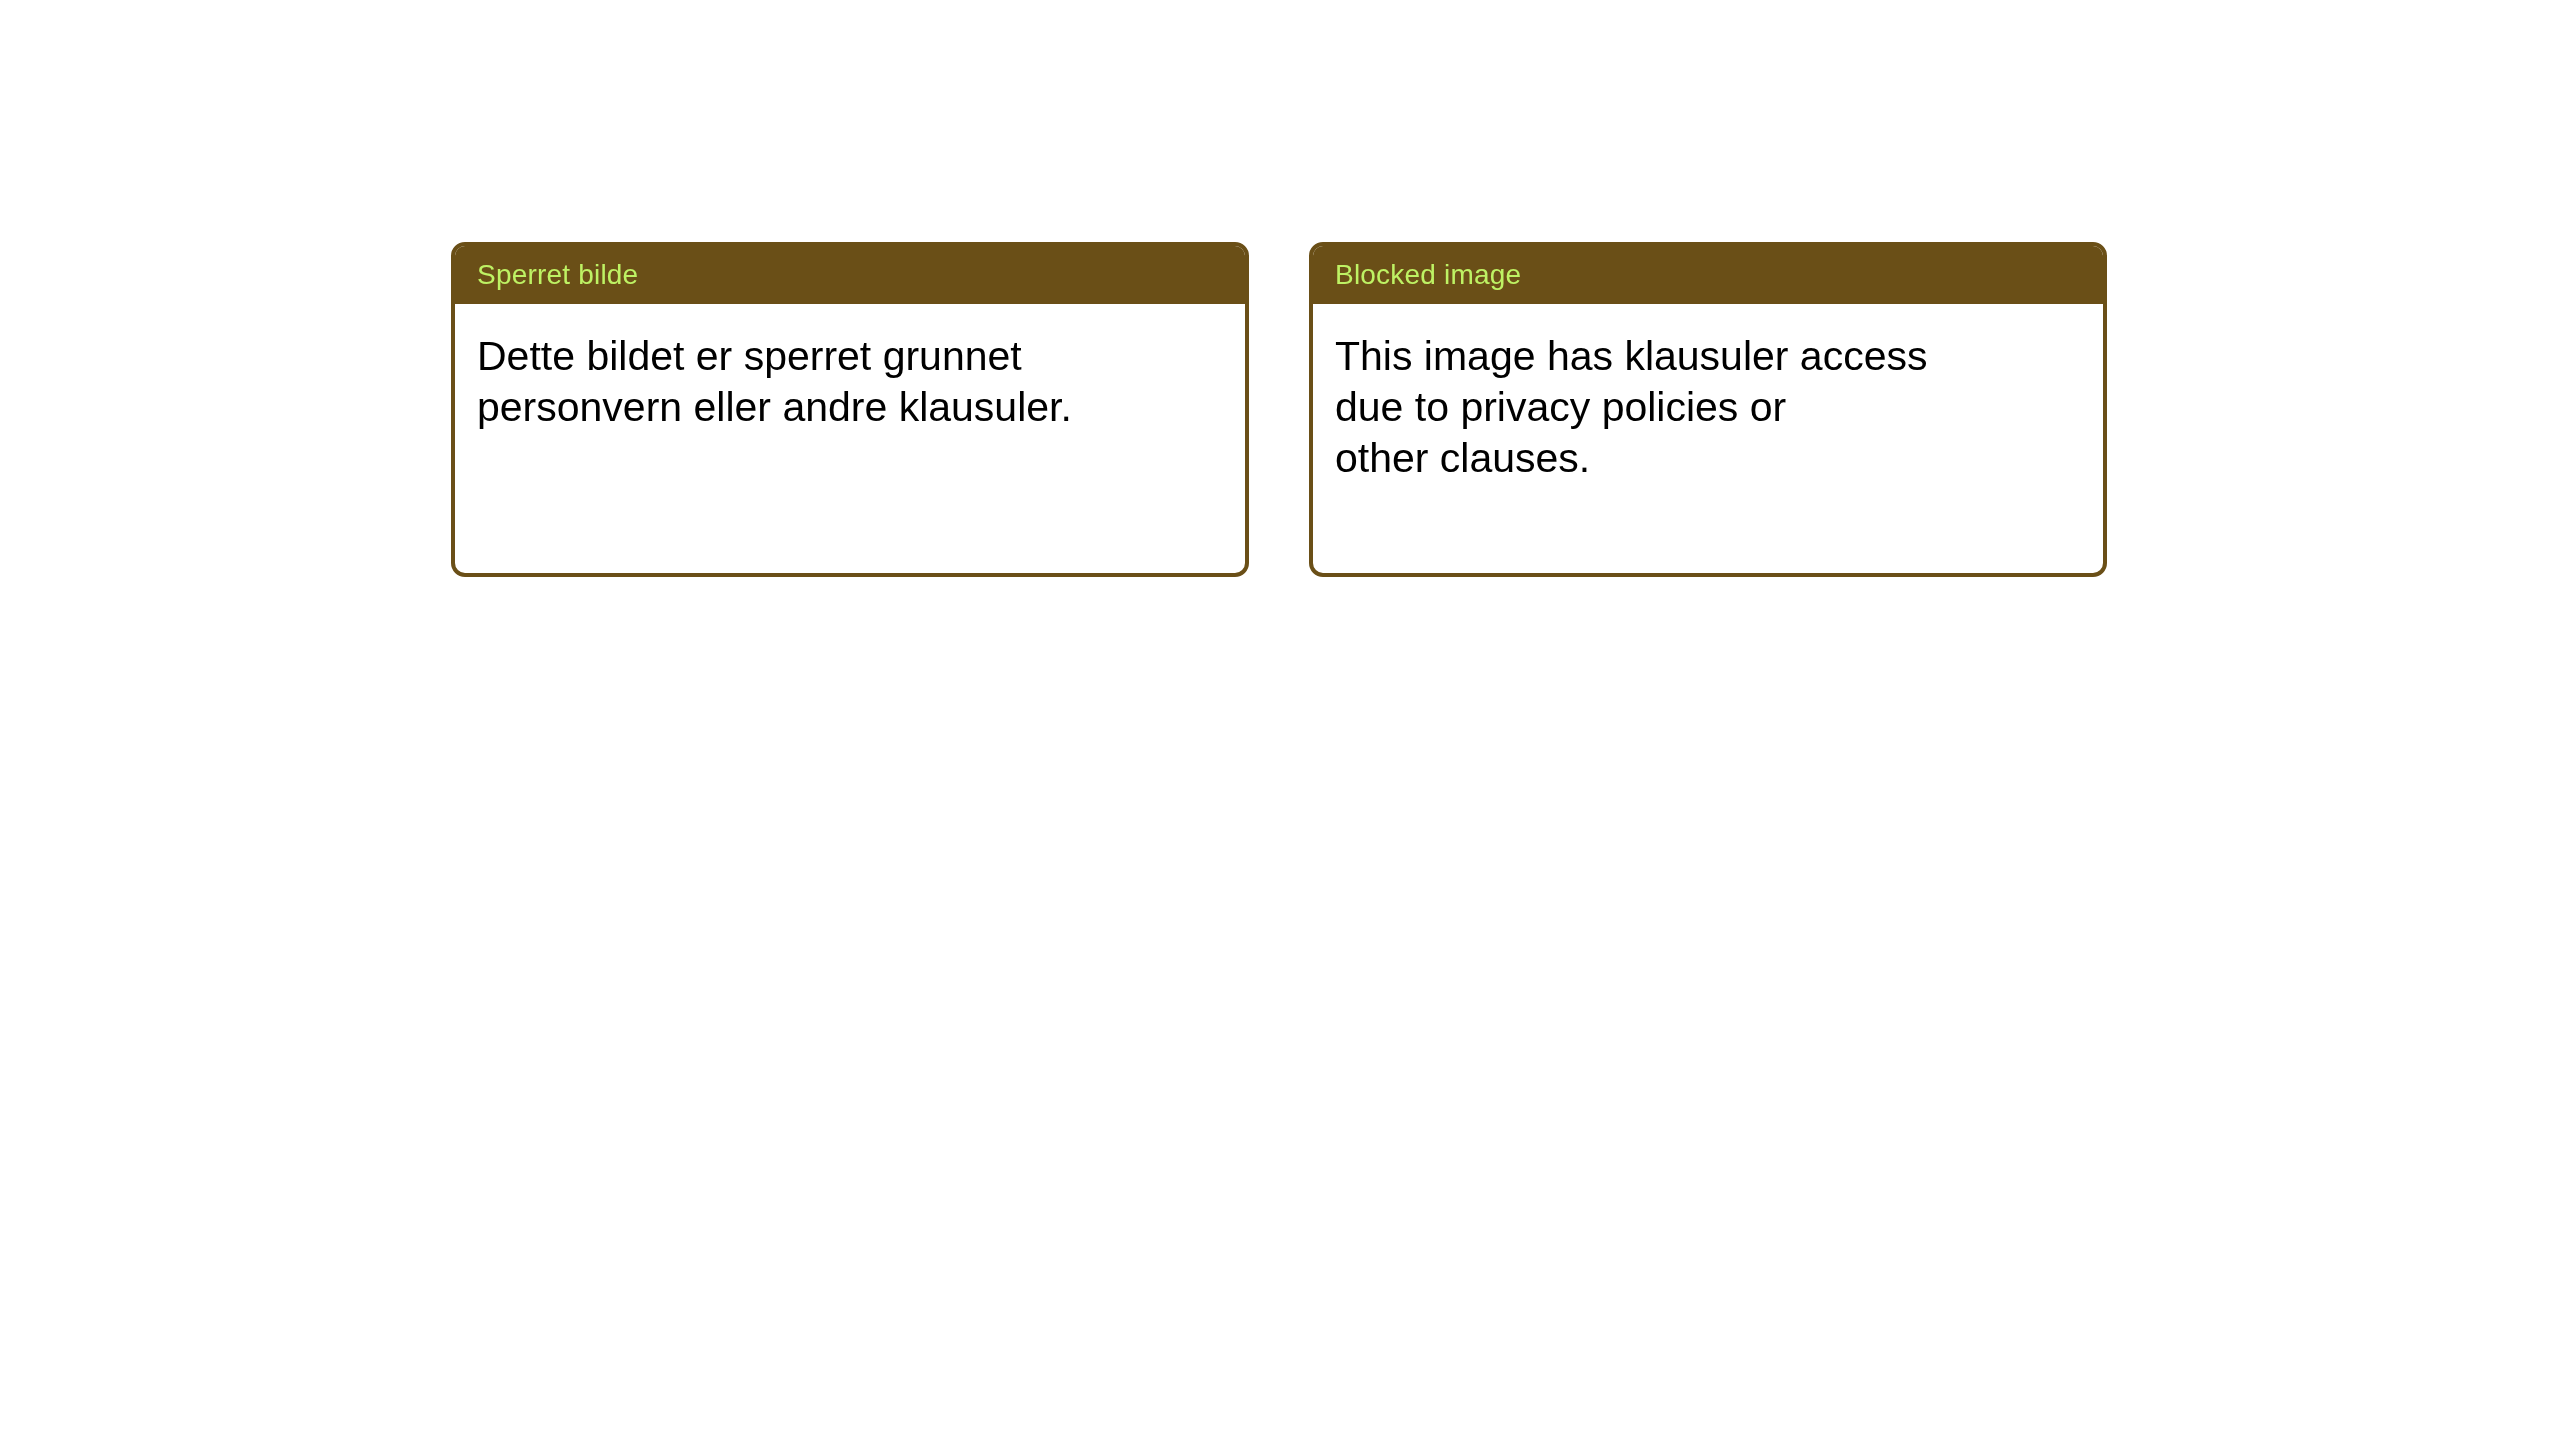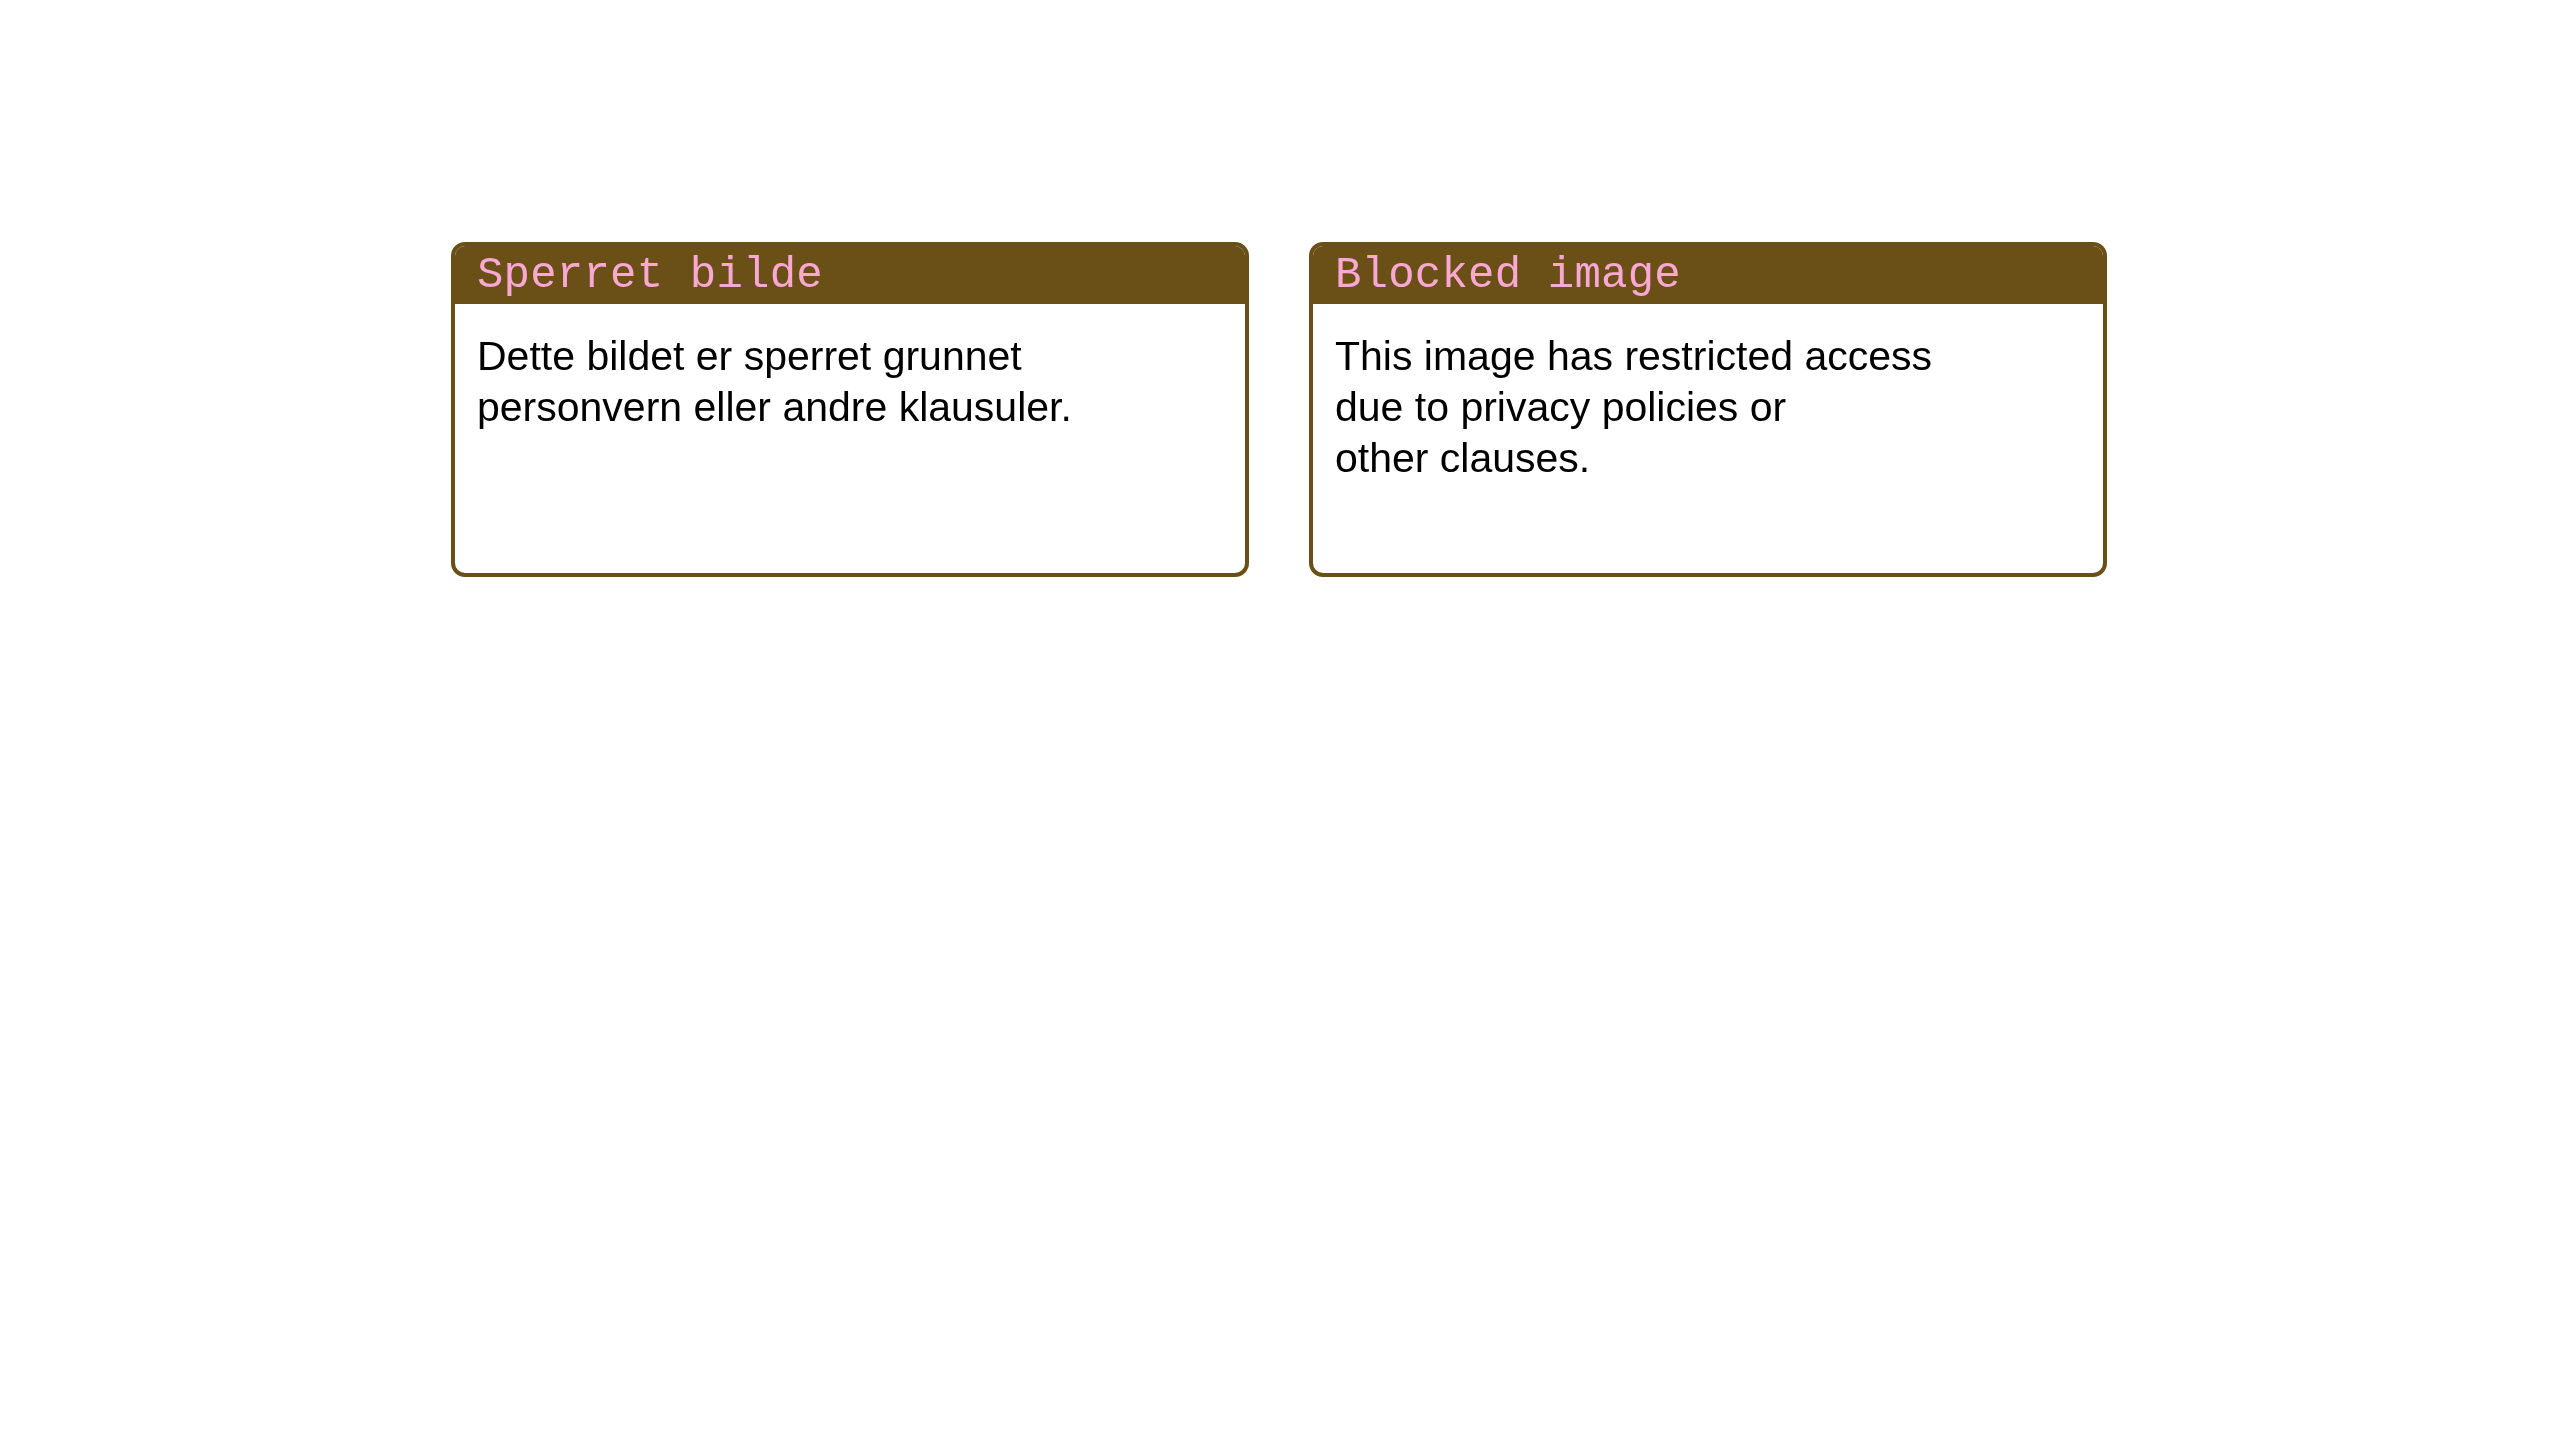--- a/index.html
+++ b/index.html
@@ -28,26 +28,25 @@
   .card.card-left  { left: 451px; }
   .card.card-right { left: 1309px; border-radius: 14px; }
   .card-header {
     background: #6a4f17;
     height: 58px;
     display: flex;
     align-items: center;
     padding-left: 22px;
   }
   .card-title {
-    color: #f9a8d4;
-    font-size: 44px;
+    color: #bef264;
+    font-size: 28px;
     line-height: 1;
     letter-spacing: 0.2px;
     white-space: nowrap;
-    font-family: Liberation Mono, monospace;
   }
   .card-body {
     padding: 27px 22px 0 22px;
   }
   .card-text {
     margin: 0;
     color: #000000;
     font-size: 41px;
     line-height: 51px;
     white-space: pre-line;
@@ -64,17 +63,17 @@
     <p class="card-text">Dette bildet er sperret grunnet
 personvern eller andre klausuler.</p>
   </div>
 </section>
 
 <section class="card card-right">
   <header class="card-header">
     <span class="card-title">Blocked image</span>
   </header>
   <div class="card-body">
-    <p class="card-text">This image has restricted access
+    <p class="card-text">This image has klausuler access
 due to privacy policies or
 other clauses.</p>
   </div>
 </section>
 
 </body></html>

